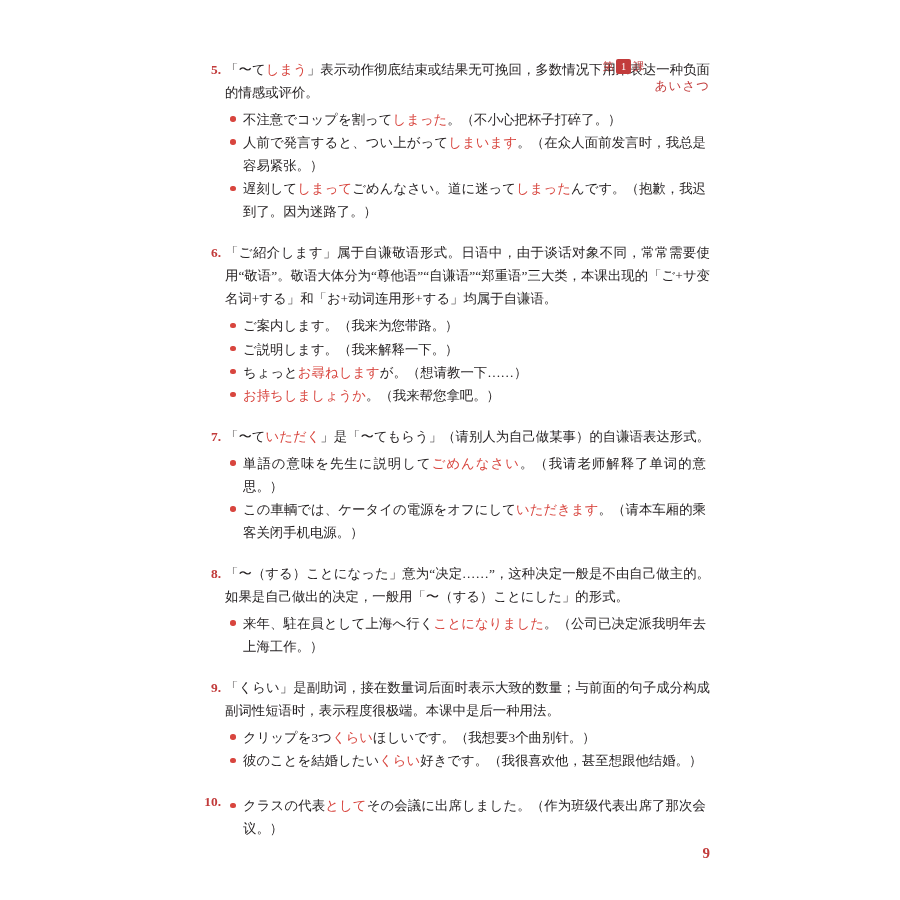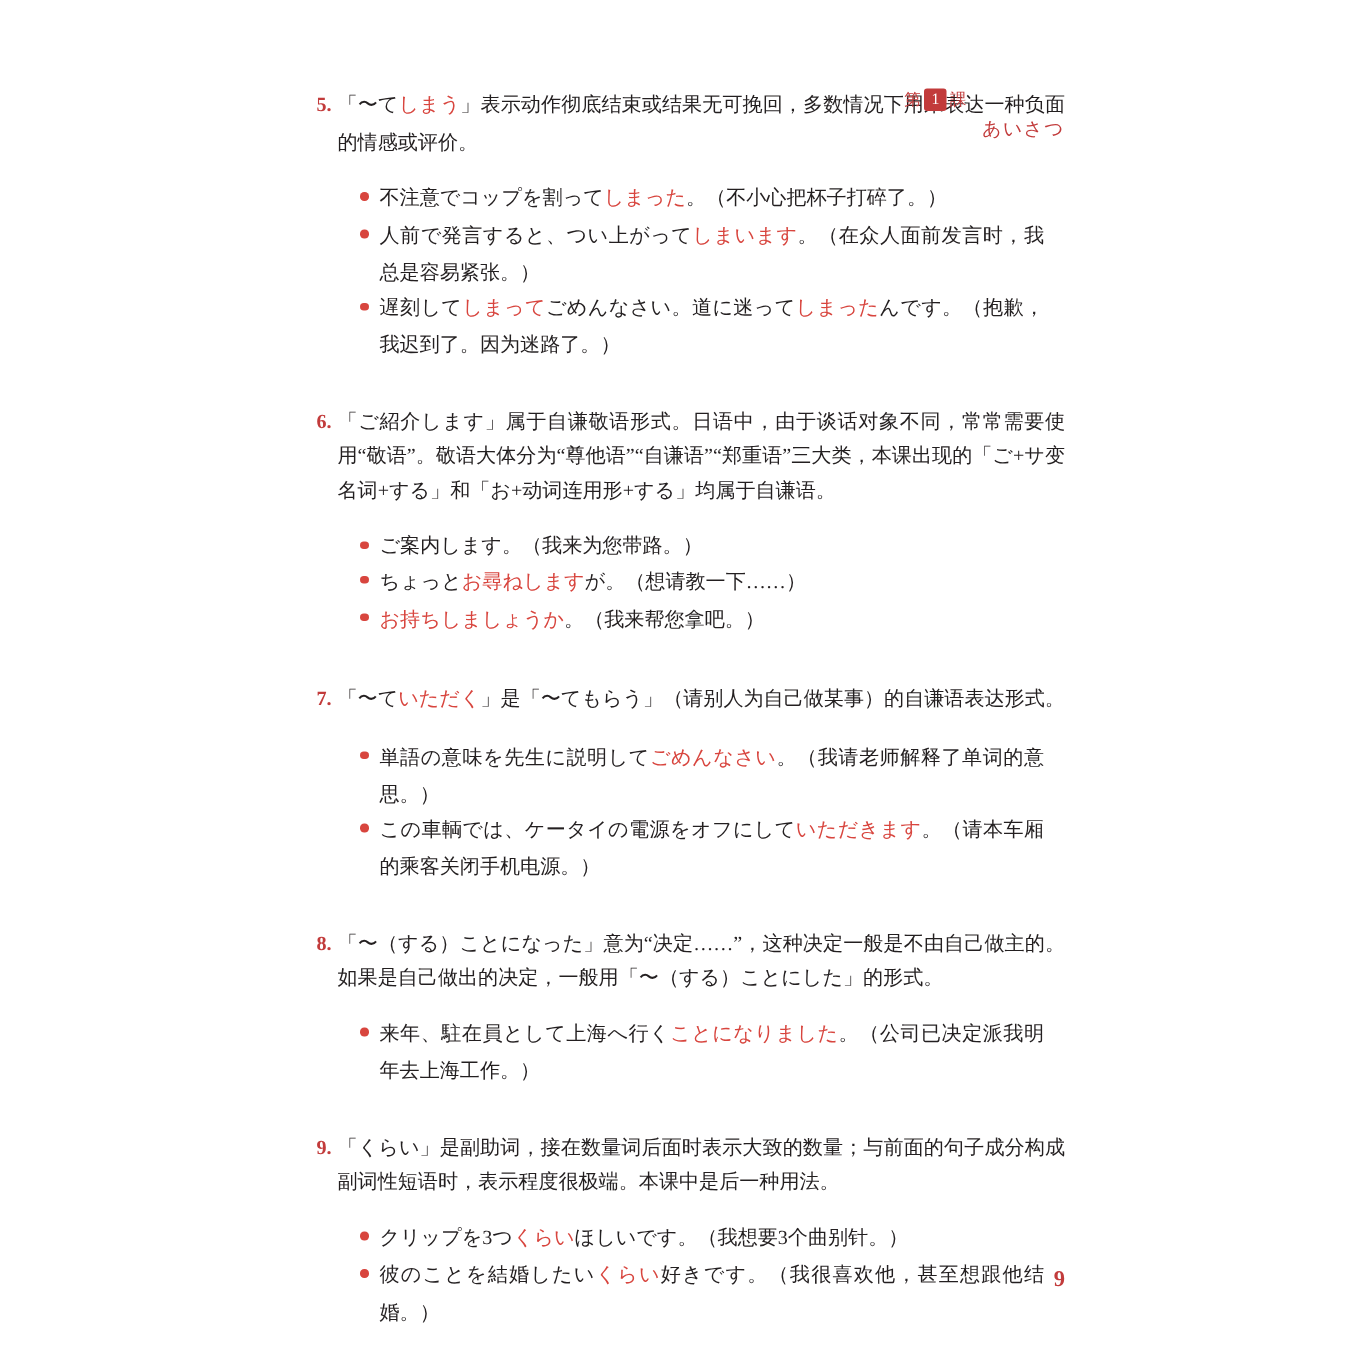--- a/index.html
+++ b/index.html
@@ -85,42 +85,41 @@
     flex: 1 1 auto;
     min-width: 0;
   }
   .item-lead {
     text-align: justify;
     text-justify: inter-ideograph;
     margin: 0 0 1px 0;
   }
   .examples {
     list-style: none;
-    margin: 14px;
+    margin: 4px;
     padding: 0;
   }
   .example {
     position: relative;
     padding-left: 14px;
     text-align: justify;
     text-justify: inter-ideograph;
     text-indent: 0;
   }
   .example .bullet {
     position: absolute;
     left: 1px;
     top: 0.62em;
     width: 5.5px;
     height: 5.5px;
     border-radius: 50%;
     background: #d8453e;
   }
   .hl {
     color: #d8453e;
-    font-family: Liberation Mono, monospace;
   }
   .pagenum {
     position: absolute;
     right: 190px;
     bottom: 38px;
     color: #c23b3b;
     font-size: 15px;
     font-weight: bold;
   }
 </style>
@@ -149,20 +148,21 @@
             <li class="example"><span class="bullet"></span><span>遅刻して</span><span class="hl">しまって</span><span>ごめんなさい。道に迷って</span><span class="hl">しまった</span><span>んです。（抱歉，我迟到了。因为迷路了。）</span></li>
           </ul>
         </div>
       </div>
       <div class="item">
         <div class="item-num">6.</div>
         <div class="item-body">
           <p class="item-lead"><span>「ご紹介します」属于自谦敬语形式。日语中，由于谈话对象不同，常常需要使用“敬语”。敬语大体分为“尊他语”“自谦语”“郑重语”三大类，本课出现的「ご+サ变名词+する」和「お+动词连用形+する」均属于自谦语。</span></p>
           <ul class="examples">
             <li class="example"><span class="bullet"></span><span>ご案内します。（我来为您带路。）</span></li>
+            <li class="example"><span class="bullet"></span><span>ご説明します。（我来解释一下。）</span></li>
             <li class="example"><span class="bullet"></span><span>ちょっと</span><span class="hl">お尋ねします</span><span>が。（想请教一下……）</span></li>
             <li class="example"><span class="bullet"></span><span class="hl">お持ちしましょうか</span><span>。（我来帮您拿吧。）</span></li>
           </ul>
         </div>
       </div>
       <div class="item">
         <div class="item-num">7.</div>
         <div class="item-body">
           <p class="item-lead"><span>「〜て</span><span class="hl">いただく</span><span>」是「〜てもらう」（请别人为自己做某事）的自谦语表达形式。</span></p>
           <ul class="examples">

